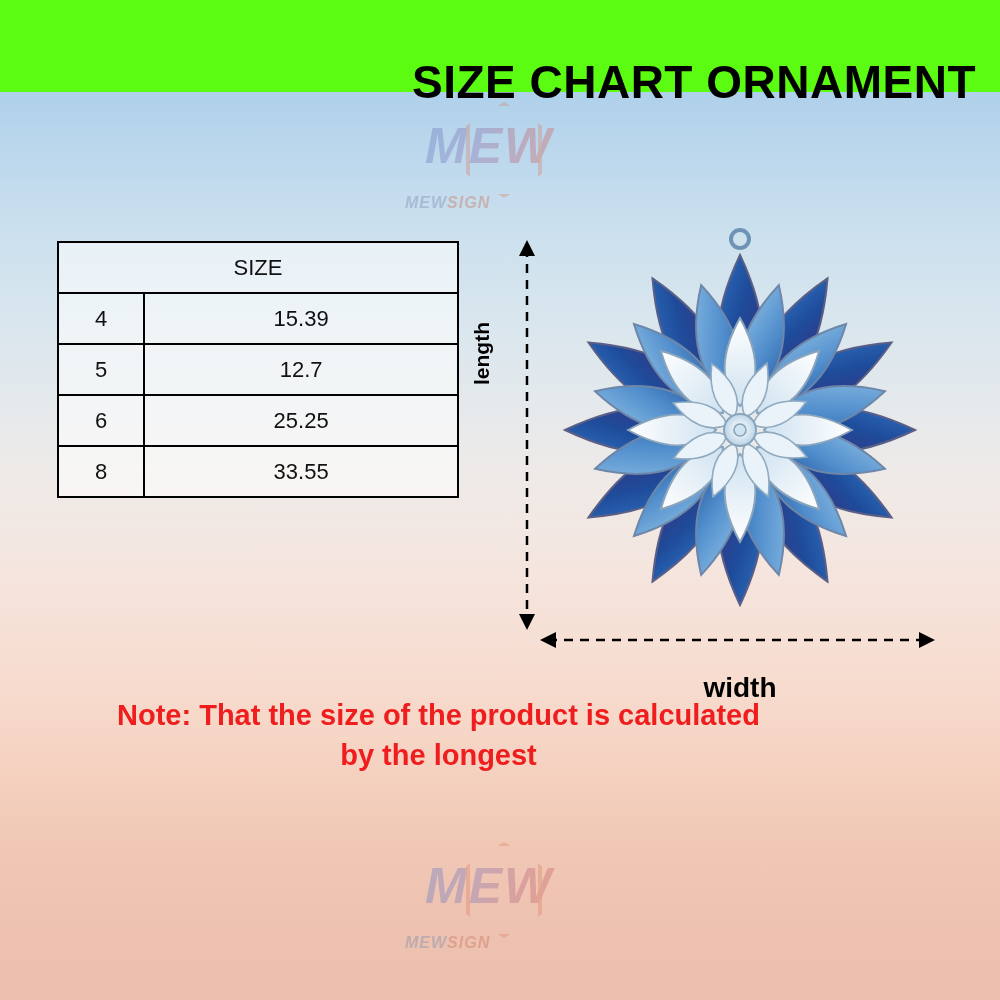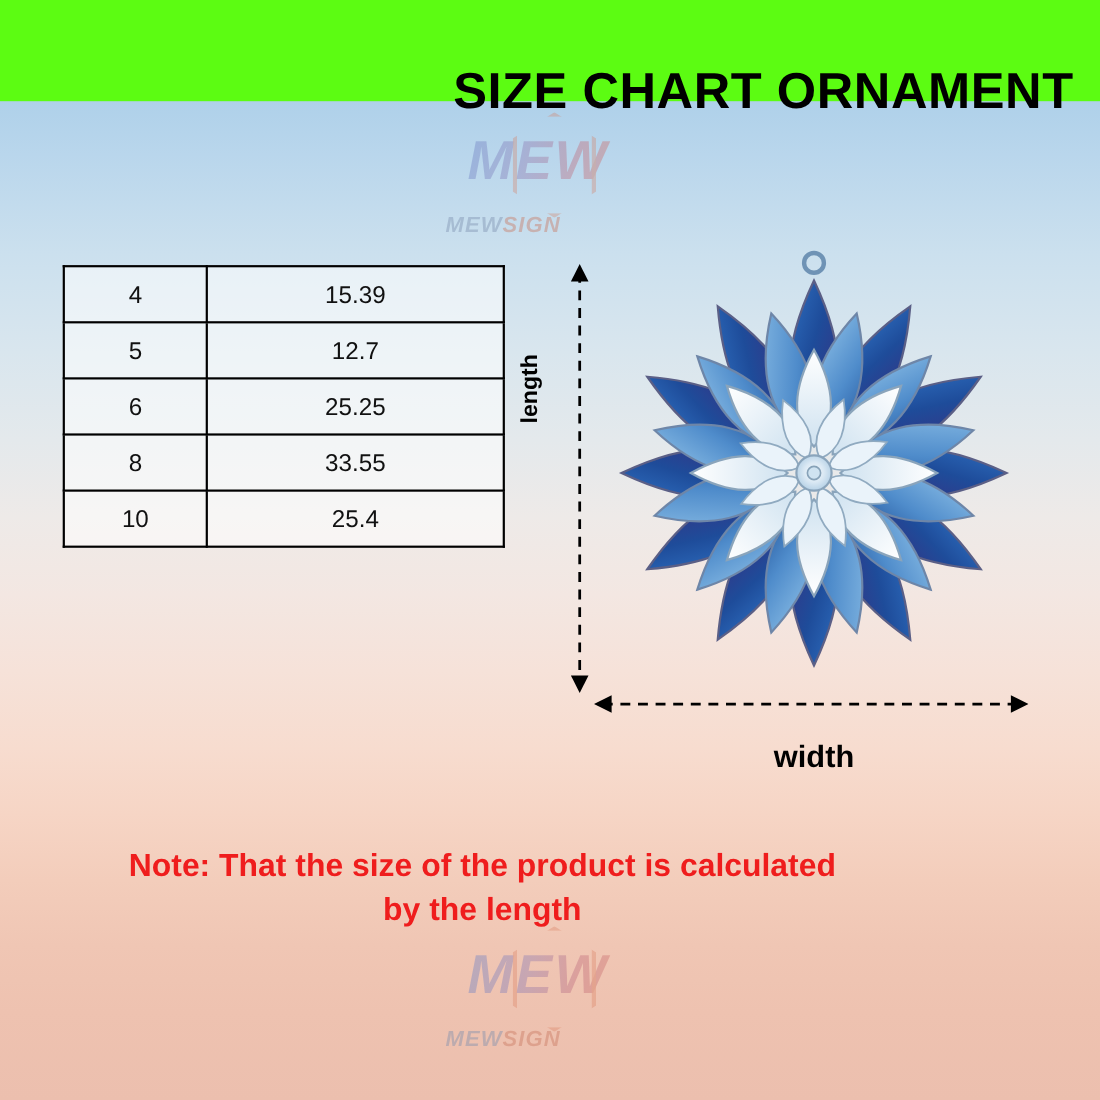--- a/index.html
+++ b/index.html
@@ -92,21 +92,21 @@
     left: 50%;
     top: 2px;
     width: 68px;
     height: 88px;
     margin-left: -34px;
     border: 4px solid rgba(215,120,90,0.75);
     clip-path: polygon(50% 0%, 100% 25%, 100% 75%, 50% 100%, 0% 75%, 0% 25%);
   }
   .wm-name {
     margin-top: 2px;
-    font-size: 20px;
+    font-size: 16px;
     font-weight: bold;
     letter-spacing: 1px;
     color: #7c8fae;
     font-family: "Liberation Sans", sans-serif;
   }
   .wm-name .accent { color: #c9775f; }
 
   
   .size-table {
     position: absolute;
@@ -175,21 +175,21 @@
     font-weight: bold;
     color: #000;
     font-family: "Liberation Sans", sans-serif;
     margin-top: 12px;
   }
 
   
   .note {
     position: absolute;
     left: 0;
-    top: 767px;
+    top: 695px;
     width: 877px;
     text-align: center;
     color: #ef1d1d;
     font-size: 29px;
     font-weight: bold;
     line-height: 40px;
     font-family: "Liberation Sans", sans-serif;
   }
 </style>
 </head>
@@ -203,39 +203,38 @@
   <div class="watermark wm-top">
     <div class="wm-mark">
       <div class="wm-letters">MEW</div>
       <div class="wm-hex"></div>
     </div>
     <div class="wm-name"><span>MEW</span><span class="accent">SIGN</span></div>
   </div>
 
   <table class="size-table">
     <tbody>
+      <tr>
+        <td class="head" colspan="2">SIZE</td>
+      </tr>
       <tr>
         <td>4</td>
         <td>15.39</td>
       </tr>
       <tr>
         <td>5</td>
         <td>12.7</td>
       </tr>
       <tr>
         <td>6</td>
         <td>25.25</td>
       </tr>
       <tr>
         <td>8</td>
         <td>33.55</td>
-      </tr>
-      <tr>
-        <td>10</td>
-        <td>25.4</td>
       </tr>
     </tbody>
   </table>
 
   <div class="product">
     <svg width="360" height="405" viewBox="0 0 360 405" xmlns="http://www.w3.org/2000/svg">
       <defs>
         <radialGradient id="gCore" cx="50%" cy="48%" r="50%">
           <stop offset="0%" stop-color="#f3f8fc"></stop>
           <stop offset="55%" stop-color="#dbe9f4"></stop>
@@ -411,21 +410,21 @@
     <svg width="395" height="40" viewBox="0 0 395 40" xmlns="http://www.w3.org/2000/svg">
       <line x1="8" y1="20" x2="387" y2="20" stroke="#000" stroke-width="2.5" stroke-dasharray="9 7"></line>
       <polygon points="0,20 16,12 16,28" fill="#000"></polygon>
       <polygon points="395,20 379,12 379,28" fill="#000"></polygon>
     </svg>
   </div>
   <div class="label-width">width</div>
 
   <div class="note">
     <div>Note: That the size of the product is calculated</div>
-    <div>by the length</div>
+    <div>by the longest</div>
   </div>
 
   <div class="watermark wm-bottom">
     <div class="wm-mark">
       <div class="wm-letters">MEW</div>
       <div class="wm-hex"></div>
     </div>
     <div class="wm-name"><span>MEW</span><span class="accent">SIGN</span></div>
   </div>
 

